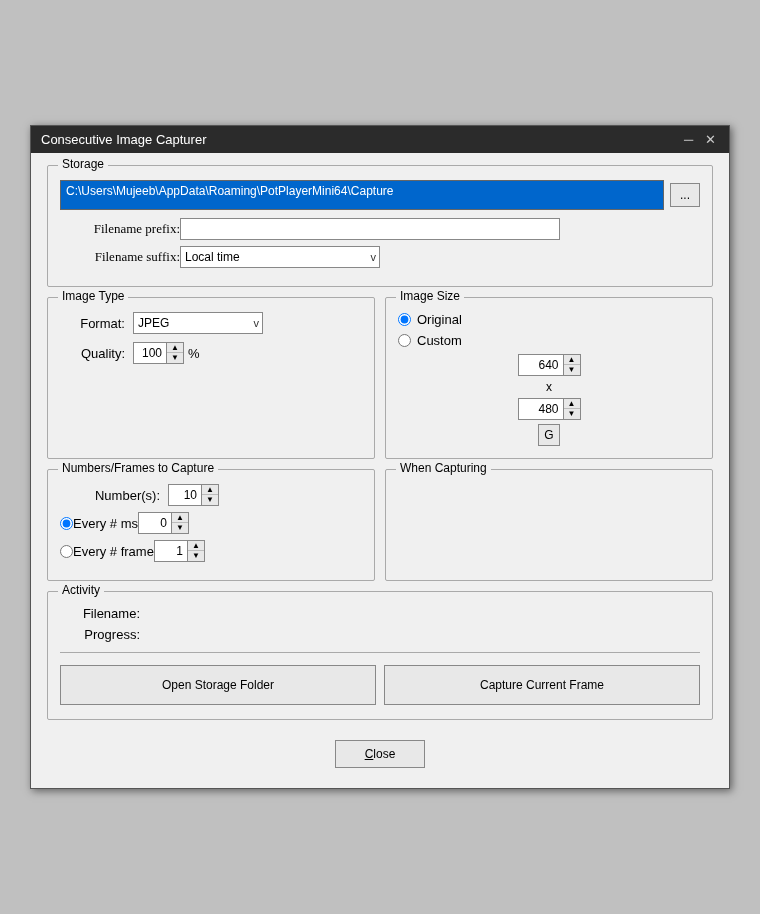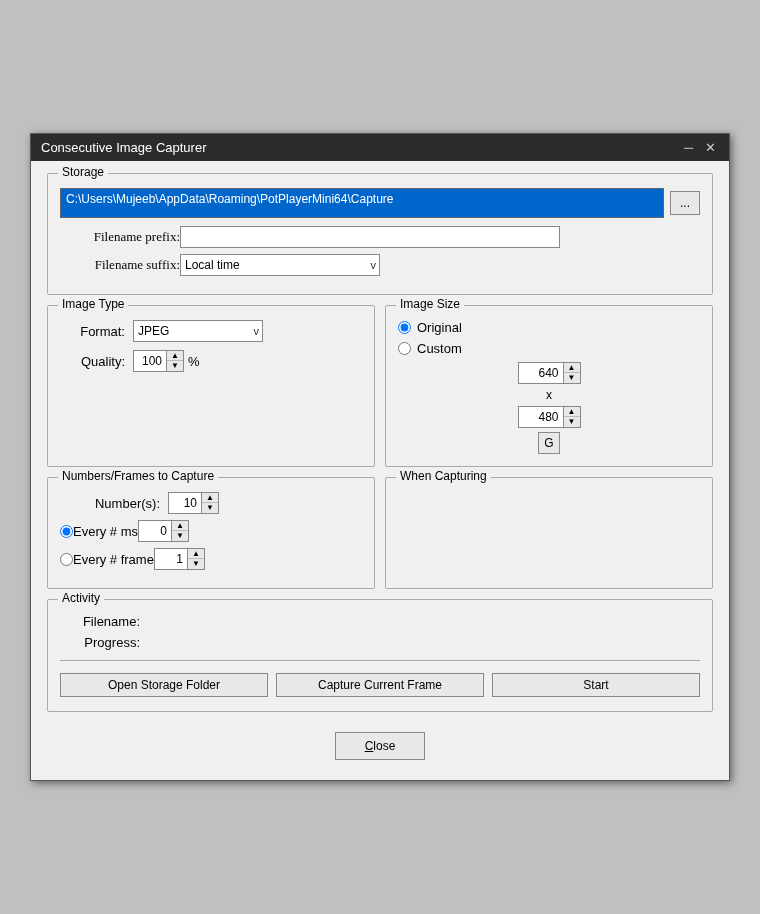--- a/index.html
+++ b/index.html
@@ -315,21 +315,21 @@
     
     .bottom-buttons {
       display: flex;
       justify-content: space-between;
       gap: 8px;
       margin-bottom: 2px;
     }
 
     .action-btn {
       flex: 1;
-      height: 24px;
+      height: 40px;
       background: #e8e8e8;
       border: 1px solid #888;
       cursor: pointer;
       font-size: 12px;
       padding: 0 8px;
     }
 
     
     .close-row {
       display: flex;
@@ -503,21 +503,20 @@
           <span class="activity-value"></span>
         </div>
         <div class="activity-row">
           <span class="activity-label">Progress:</span>
           <span class="activity-value"></span>
         </div>
         <hr class="separator">
         <div class="bottom-buttons">
           <button class="action-btn">Open Storage Folder</button>
           <button class="action-btn">Capture Current Frame</button>
-          <button class="action-btn">Start</button>
         </div>
       </div>
     </div>
 
     <div class="close-row">
       <button class="close-btn">
         <span><u>C</u>lose</span>
       </button>
     </div>
 

